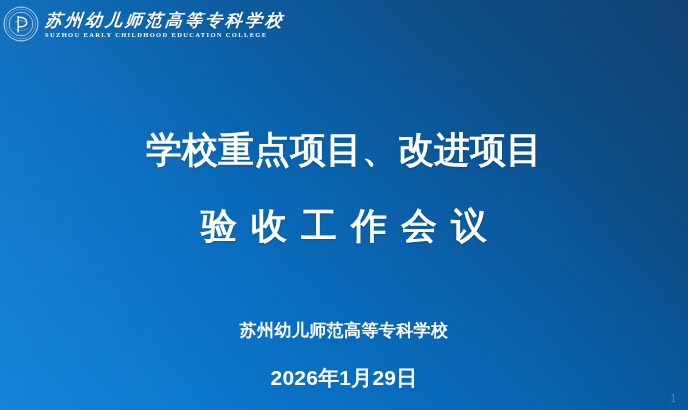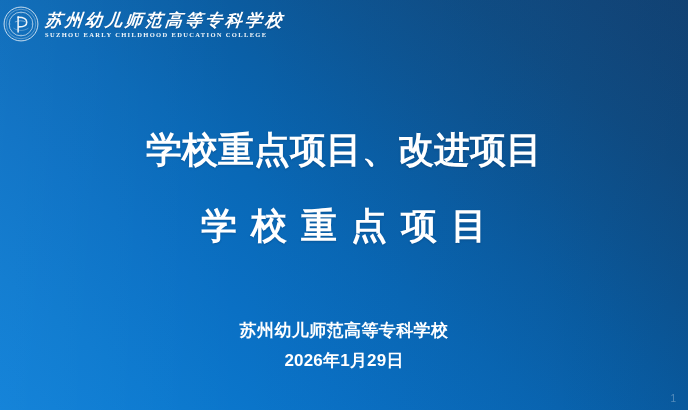--- a/index.html
+++ b/index.html
@@ -129,24 +129,24 @@
     font-weight: 700;
     font-size: 17px;
     line-height: 25px;
     letter-spacing: 0.4px;
     white-space: nowrap;
   }
   .subtitle-date {
     color: #ffffff;
     font-family: "Liberation Sans", "DejaVu Sans", sans-serif;
     font-weight: 700;
-    font-size: 17px;
+    font-size: 21px;
     line-height: 25px;
     letter-spacing: 0.2px;
-    margin-top: 5px;
+    margin-top: 22px;
     white-space: nowrap;
   }
 
   
   .page-number {
     position: absolute;
     right: 12px;
     bottom: 6px;
     font-family: "Liberation Sans", "DejaVu Sans", sans-serif;
     font-size: 10px;
@@ -179,21 +179,21 @@
     </svg>
 
     <div class="brand-text">
       <div class="brand-cn">苏州幼儿师范高等专科学校</div>
       <div class="brand-en">SUZHOU EARLY CHILDHOOD EDUCATION COLLEGE</div>
     </div>
   </div>
 
   <div class="title-block">
     <div class="title-line title-line-1">学校重点项目、改进项目</div>
-    <div class="title-line title-line-2">学校重点项目</div>
+    <div class="title-line title-line-2">验收工作会议</div>
   </div>
 
   <div class="subtitle-block">
     <div class="subtitle-org">苏州幼儿师范高等专科学校</div>
     <div class="subtitle-date">2026年1月29日</div>
   </div>
 
   <div class="page-number">1</div>
 
 </div>

